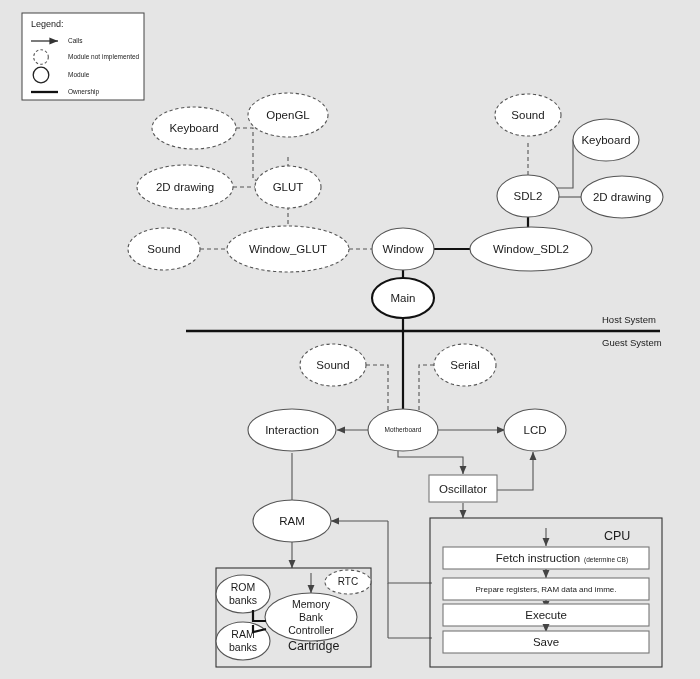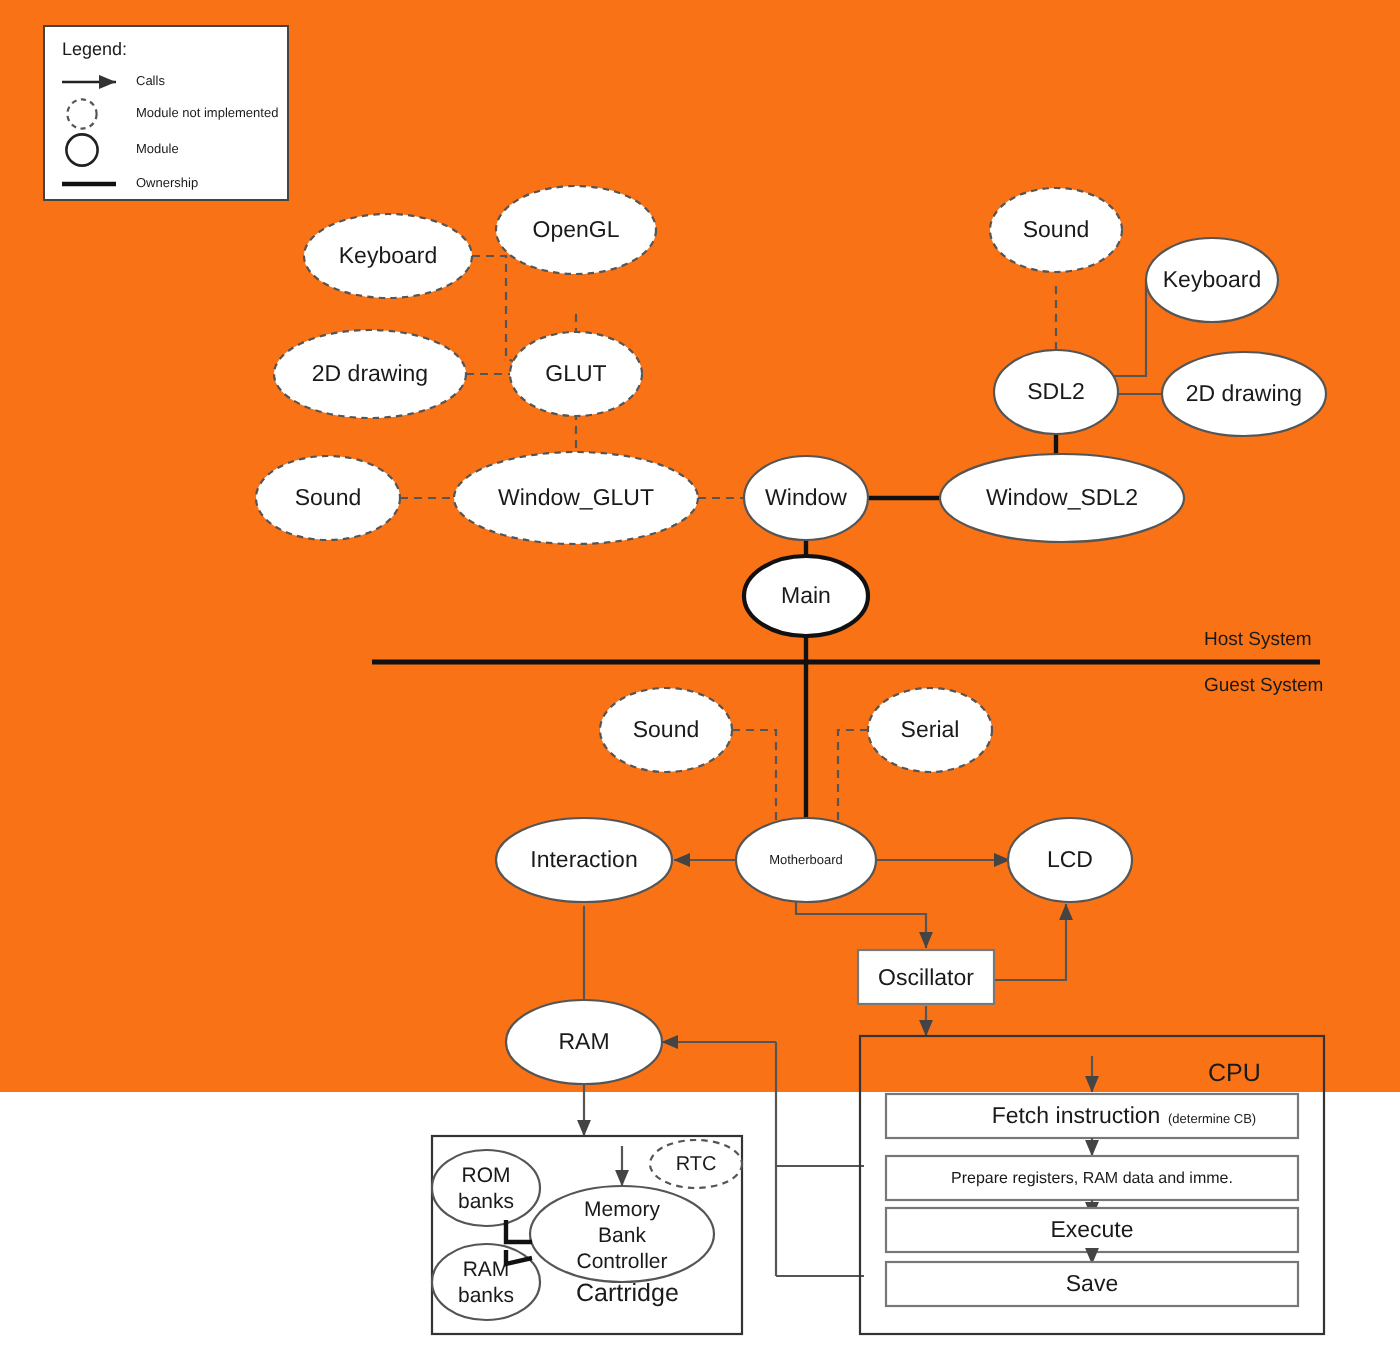--- a/index.html
+++ b/index.html
@@ -1,21 +1,21 @@
 <!DOCTYPE html>
 <html><head>
 <meta charset="utf-8">
 <title>Architecture Diagram</title>
 <style>
   html,body{margin:0;padding:0;background:#ffffff;}
   body{
     font-family:"Liberation Sans","DejaVu Sans",sans-serif;
     width:700px;height:679px;overflow:hidden;
   }
-  #diagram-root{position:relative;width:700px;height:546px;background:#f97316;}
+  #diagram-root{position:relative;width:700px;height:679px;background:#e5e5e5;}
   svg#scene{position:absolute;left:0;top:0;width:700px;height:679px;display:block;}
   text{font-family:"Liberation Sans","DejaVu Sans",sans-serif;fill:#1a1a1a;}
   .nodelabel{font-size:11.5px;text-anchor:middle;dominant-baseline:middle;}
   .nodelabel-sm{font-size:6.5px;text-anchor:middle;dominant-baseline:middle;}
   .boxlabel{font-size:11.5px;text-anchor:middle;dominant-baseline:middle;}
   .boxlabel-sub{font-size:6.5px;dominant-baseline:middle;}
   .grouplabel{font-size:12.5px;dominant-baseline:middle;}
   .sidelabel{font-size:9.5px;dominant-baseline:middle;}
   .legend-title{font-size:9px;dominant-baseline:middle;}
   .legend-item{font-size:6.5px;dominant-baseline:middle;}

